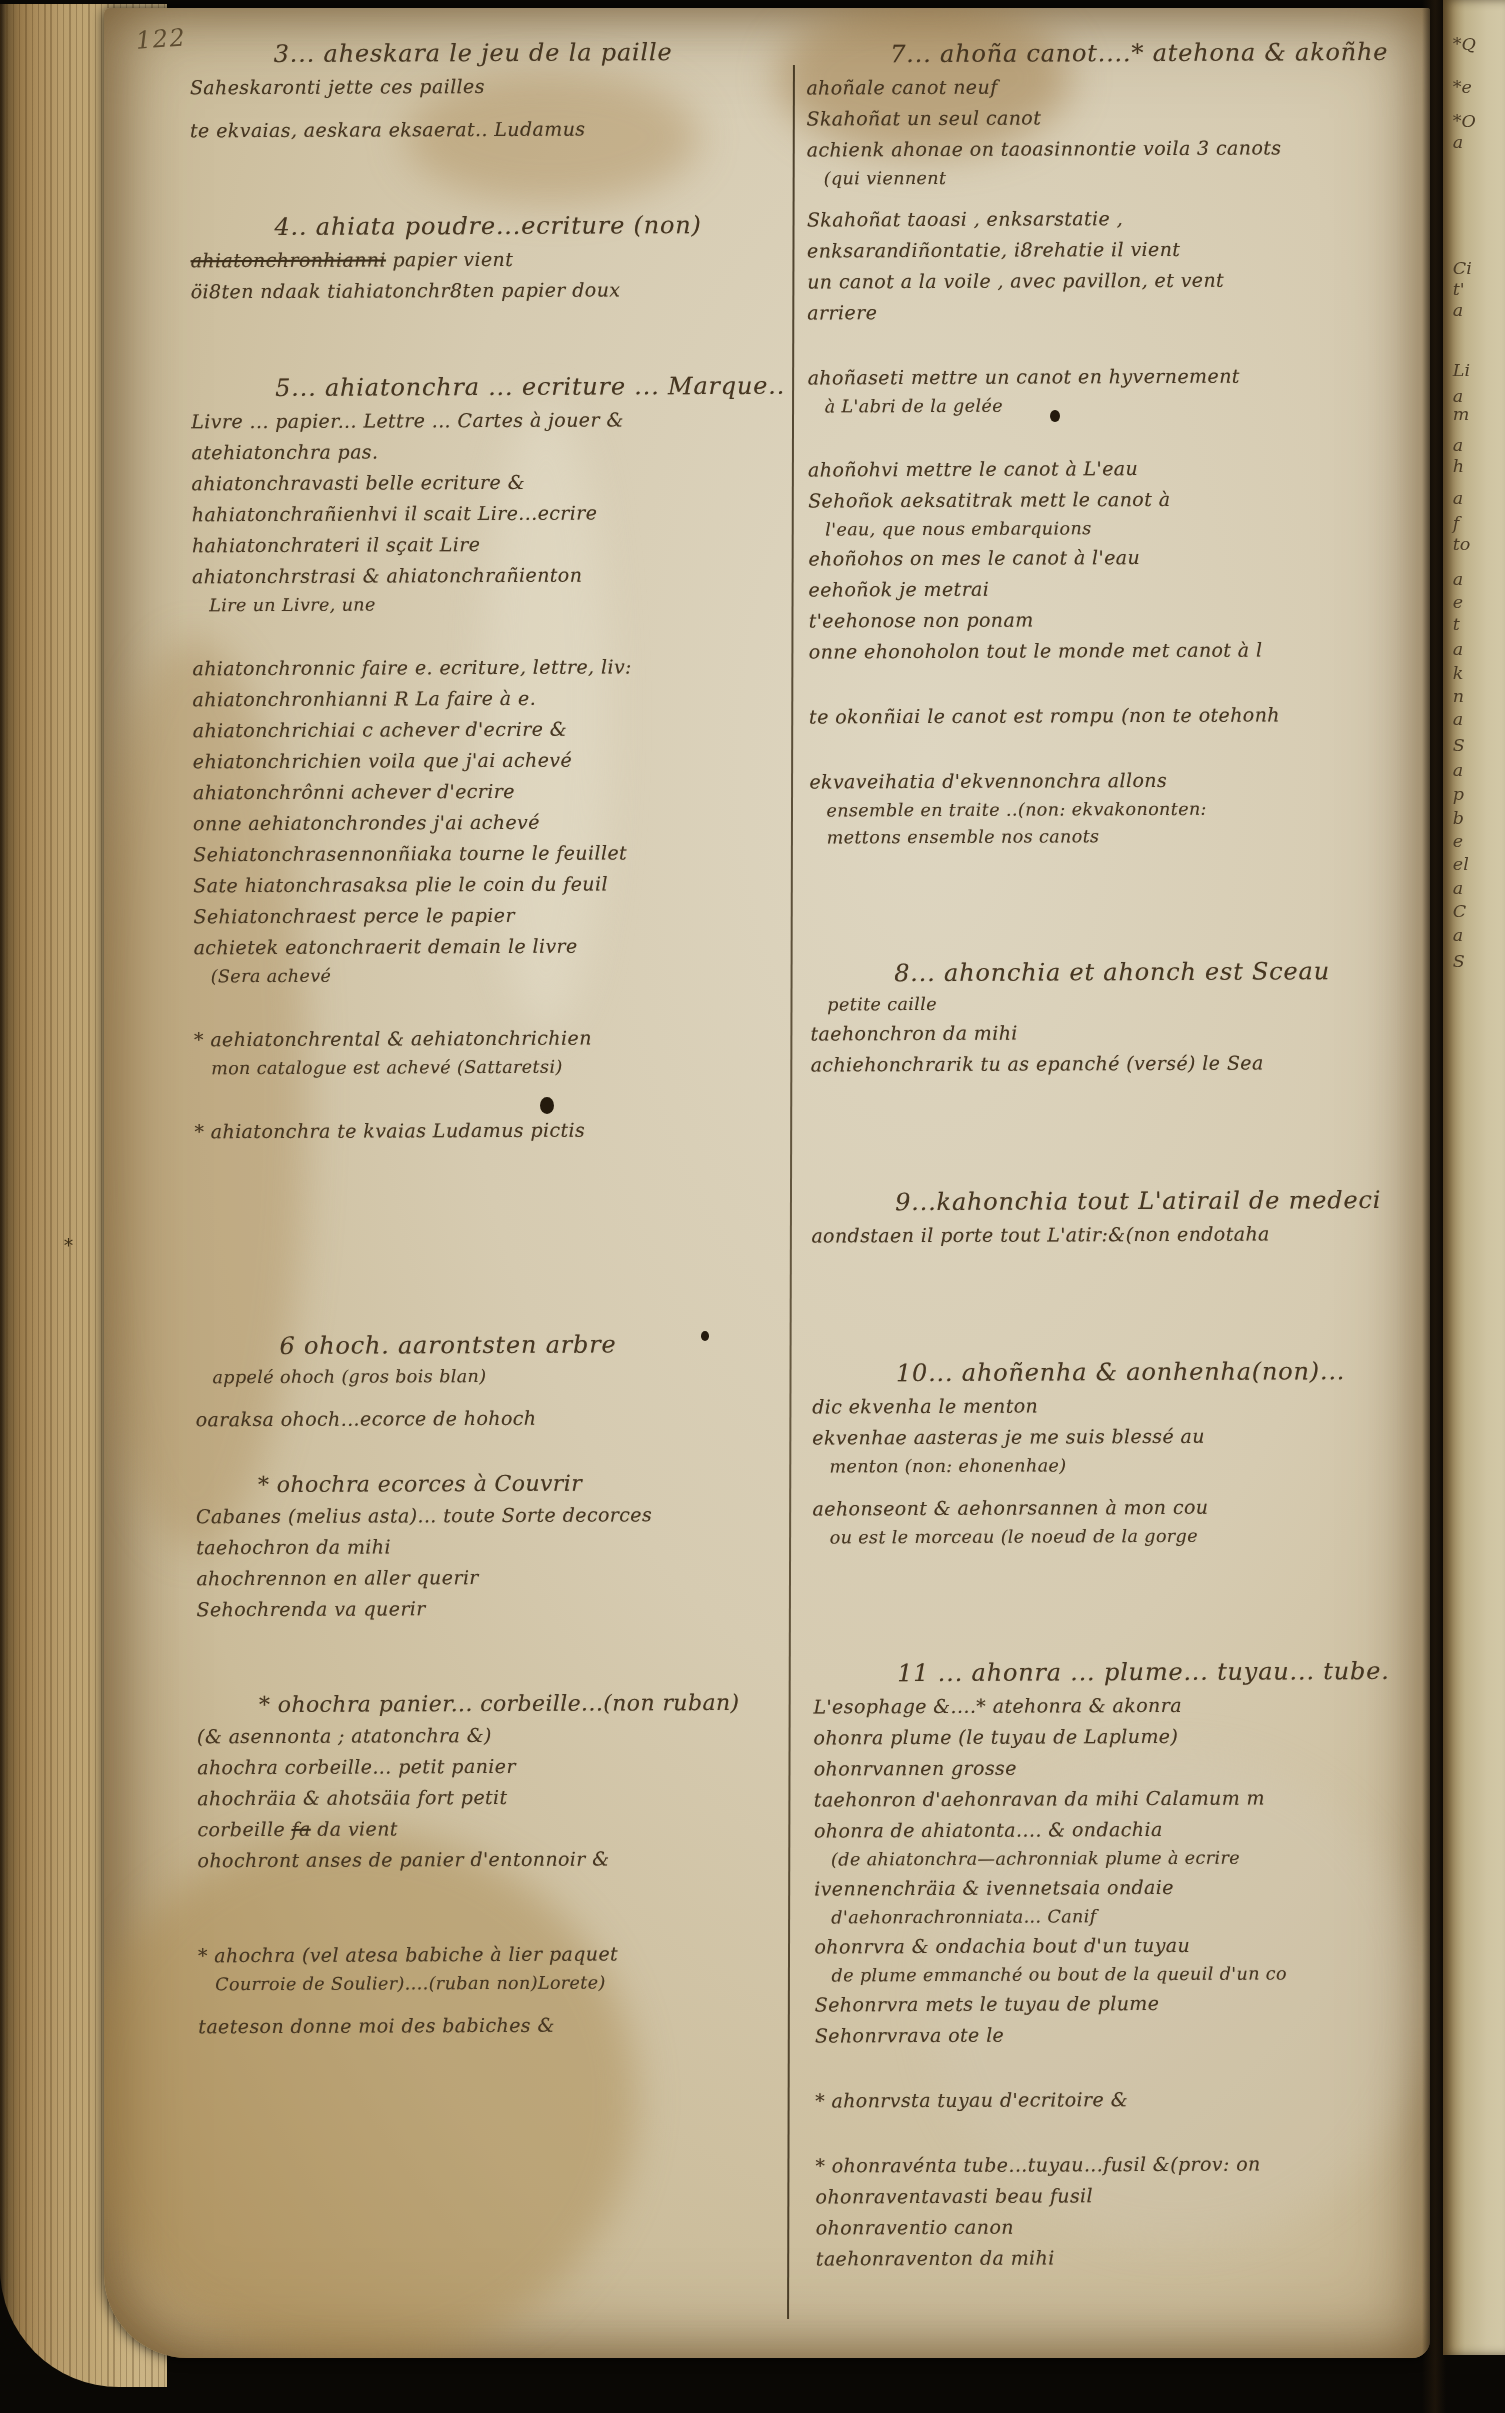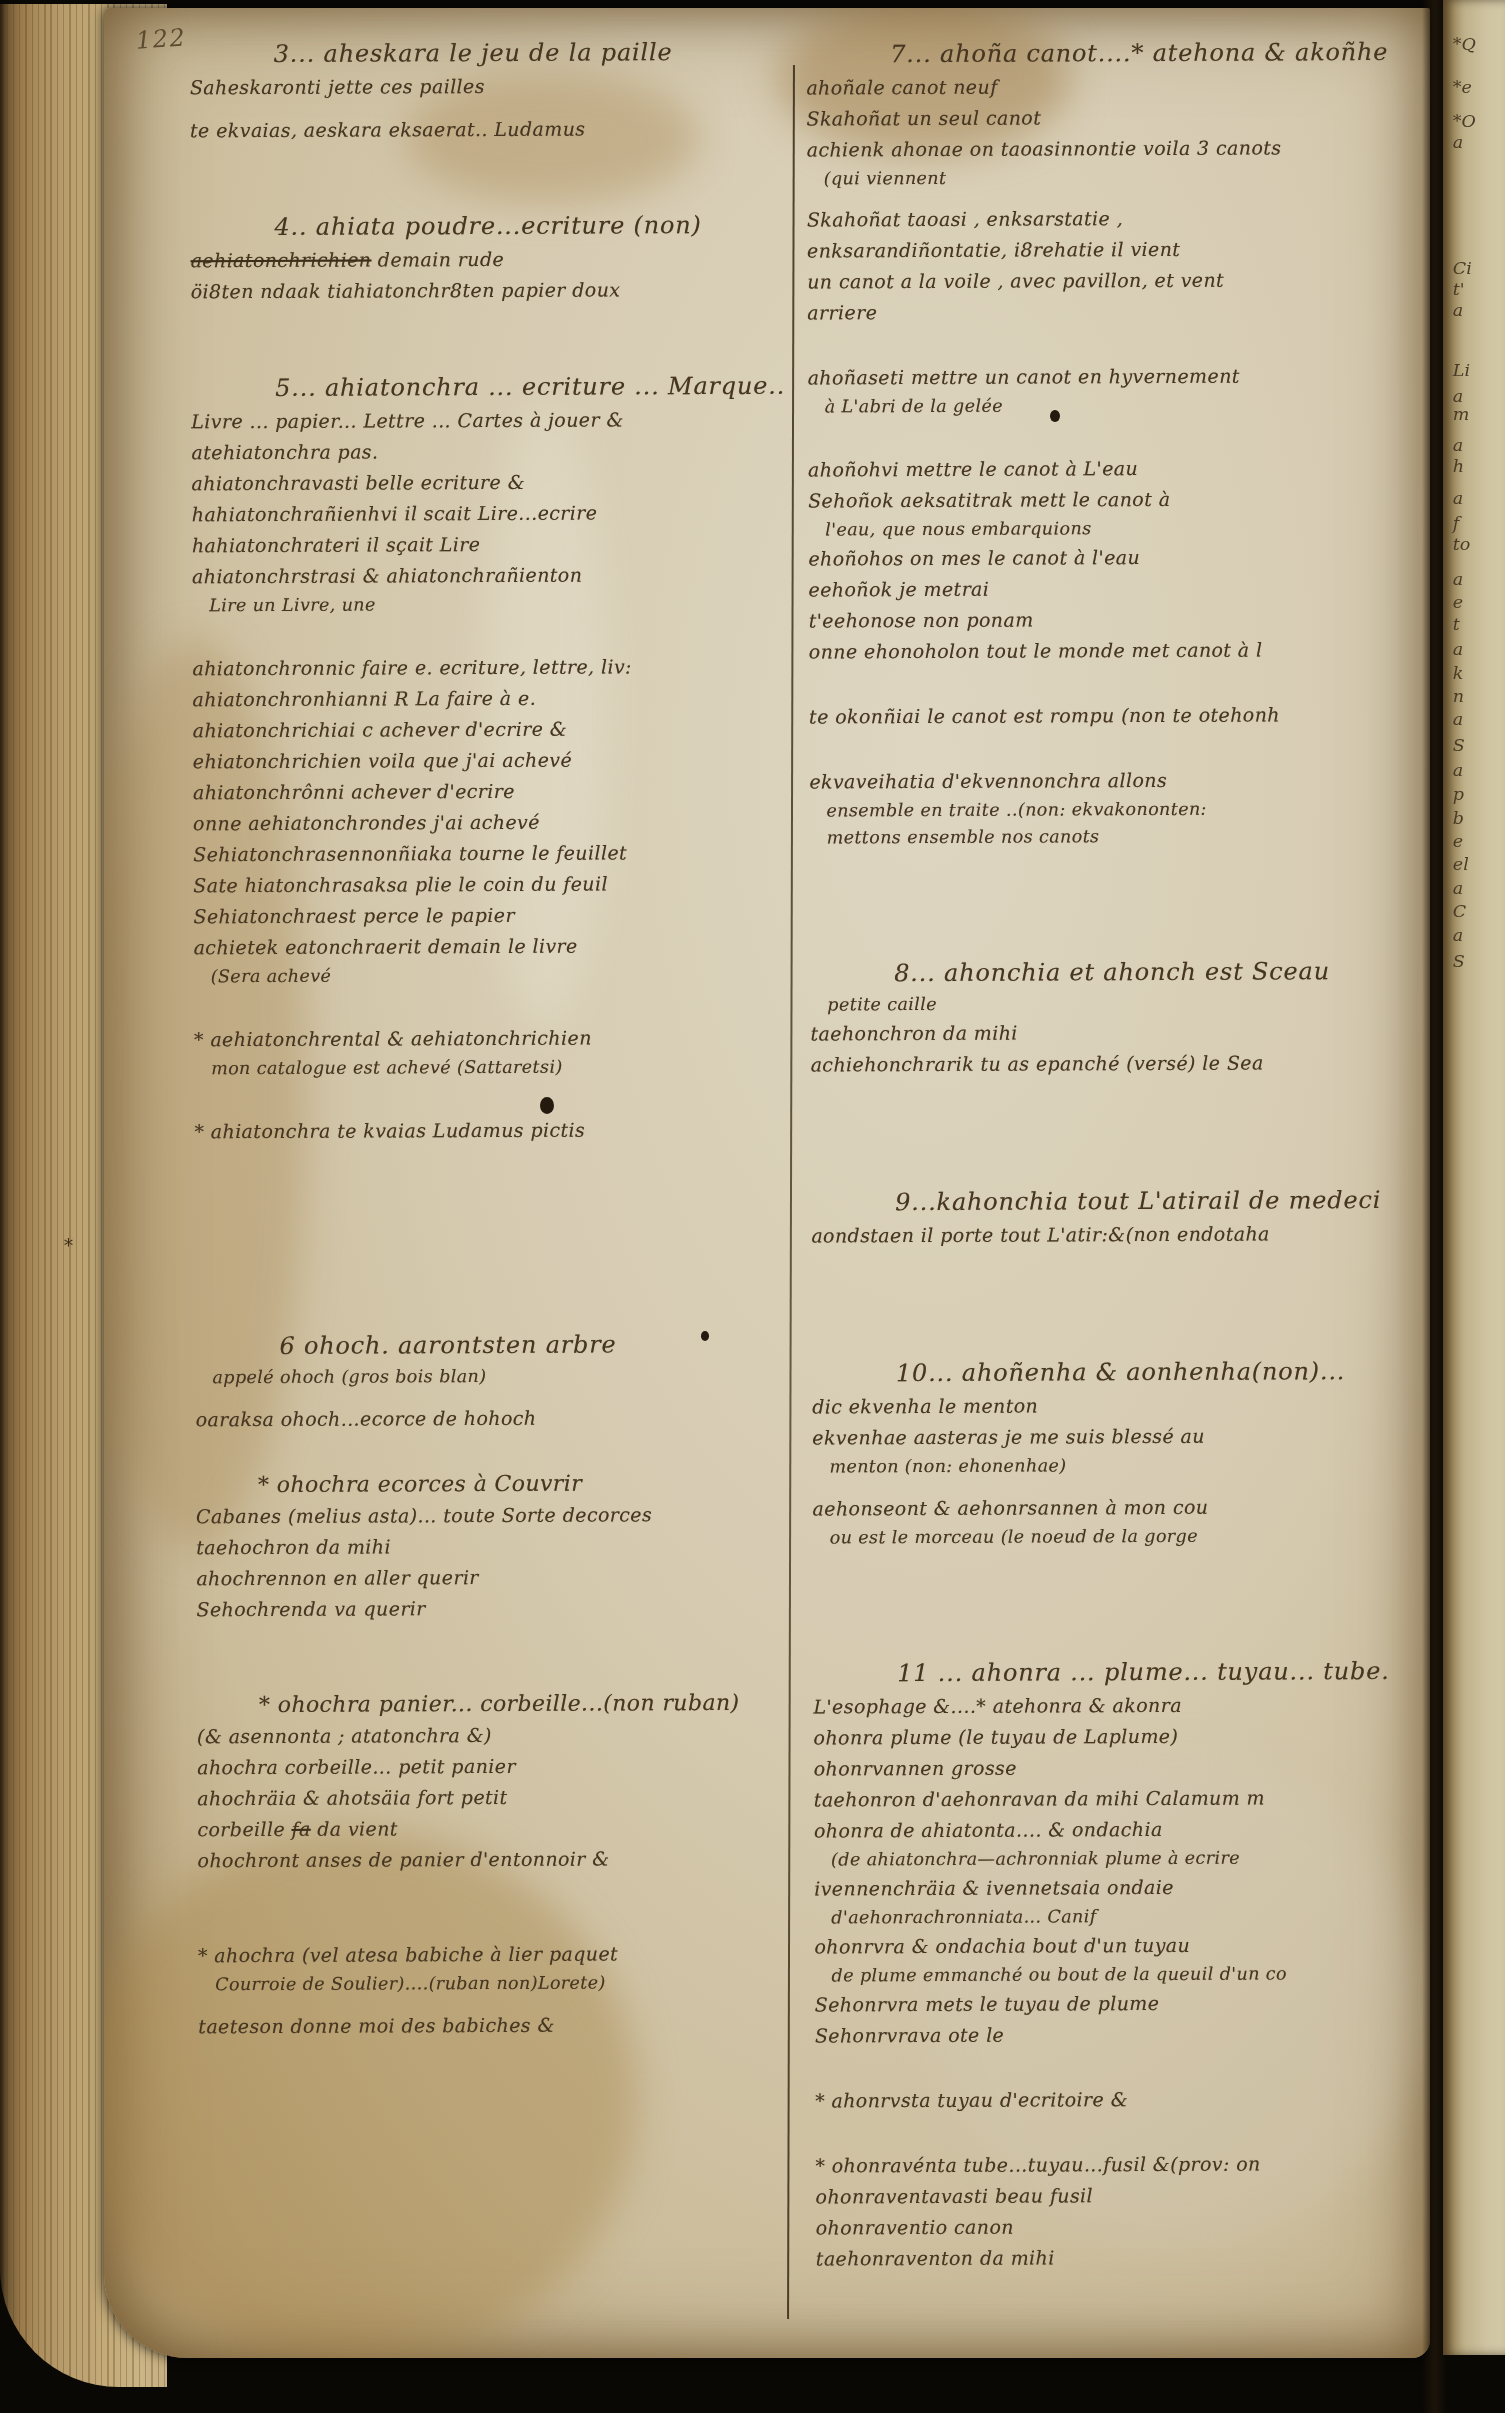--- a/index.html
+++ b/index.html
@@ -75,21 +75,21 @@
     <div class="col col-left" id="col-left">
         <div class="block">
           <div class="line head">3... aheskara   le jeu de la paille</div>
           <div class="line">Saheskaronti jette ces pailles</div>
         </div>
         <div class="block gap-sm">
           <div class="line">te ekvaias, aeskara eksaerat.. Ludamus</div>
         </div>
         <div class="block gap-lg">
           <div class="line head">4.. ahiata   poudre...ecriture (non)</div>
-          <div class="line"><span class="strike">aehiatonchrichien</span><span> demain rude</span></div>
+          <div class="line"><span class="strike">ahiatonchronhianni</span><span> papier vient</span></div>
           <div class="line">öi8ten ndaak tiahiatonchr8ten papier doux</div>
         </div>
         <div class="block gap-lg">
           <div class="line head">5... ahiatonchra ... ecriture ... Marque..</div>
           <div class="line">Livre ... papier... Lettre ... Cartes à jouer &amp;</div>
           <div class="line">atehiatonchra pas.</div>
           <div class="line">ahiatonchravasti belle ecriture &amp;</div>
           <div class="line">hahiatonchrañienhvi il scait Lire...ecrire</div>
           <div class="line">hahiatonchrateri il sçait Lire</div>
           <div class="line">ahiatonchrstrasi &amp; ahiatonchrañienton</div>

